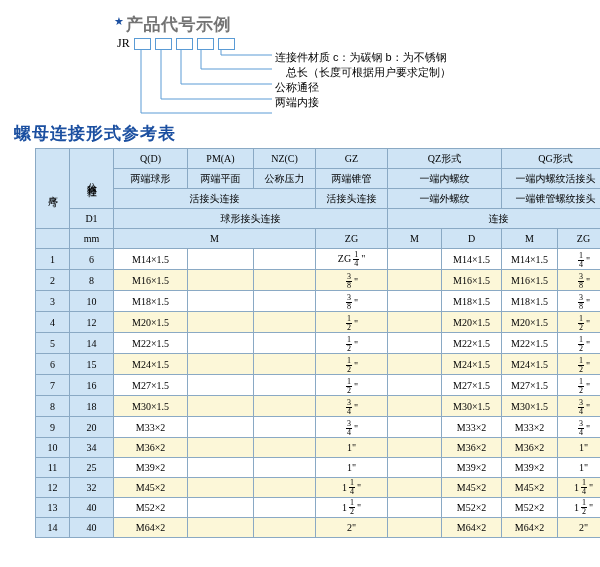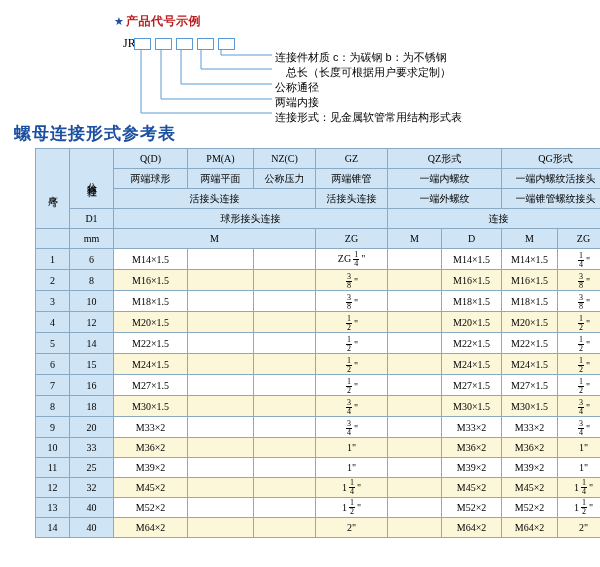--- a/index.html
+++ b/index.html
@@ -28,28 +28,28 @@
     left: 114px;
     top: 16px;
     color: #1b4fa0;
     font-size: 11px;
     line-height: 11px;
   }
   .code-title {
     position: absolute;
     left: 126px;
     top: 13px;
-    font-size: 12px;
+    font-size: 17px;
     font-weight: bold;
-    color: #b91c1c;
+    color: #737373;
     letter-spacing: 0.5px;
   }
   .jr-label {
     position: absolute;
-    left: 123px;
+    left: 117px;
     top: 36px;
     font-size: 12px;
     color: #000;
     font-family: "Liberation Serif", serif;
   }
   .boxes {
     position: absolute;
     left: 134px;
     top: 38px;
     display: flex;
@@ -191,21 +191,20 @@
     <path d="M161,49 L161,99 L272,99" stroke="#5a9bd5" fill="none" stroke-width="1"></path>
     <path d="M181,49 L181,84 L272,84" stroke="#5a9bd5" fill="none" stroke-width="1"></path>
     <path d="M201,49 L201,69 L272,69" stroke="#5a9bd5" fill="none" stroke-width="1"></path>
     <path d="M221,49 L221,55 L272,55" stroke="#5a9bd5" fill="none" stroke-width="1"></path>
   </svg>
 
   <span class="legend-text lt1">连接件材质   c：为碳钢   b：为不锈钢</span>
   <span class="legend-text lt2">总长（长度可根据用户要求定制）</span>
   <span class="legend-text lt3">公称通径</span>
   <span class="legend-text lt4">两端内接</span>
-  <span class="legend-text lt5">连接形式：见金属软管常用结构形式表</span>
 </div>
 
 <div class="table-title">螺母连接形式参考表</div>
 
 <div class="tbl-wrap">
   <table class="spec">
     <colgroup>
       <col style="width:34px">
       <col style="width:44px">
       <col style="width:74px">
@@ -471,21 +470,21 @@
           <td><span class="inchcell">
               <span class="frac">
                 <span class="num">3</span>
                 <span class="den">4</span>
               </span>
               <span class="quote">"</span>
             </span></td>
         </tr>
         <tr class="alt">
           <td class="rowhdr">10</td>
-          <td class="rowhdr">33</td>
+          <td class="rowhdr">34</td>
           <td>M36×2</td>
           <td></td>
           <td></td>
           <td>1"</td>
           <td></td>
           <td>M36×2</td>
           <td>M36×2</td>
           <td>1"</td>
         </tr>
         <tr>

